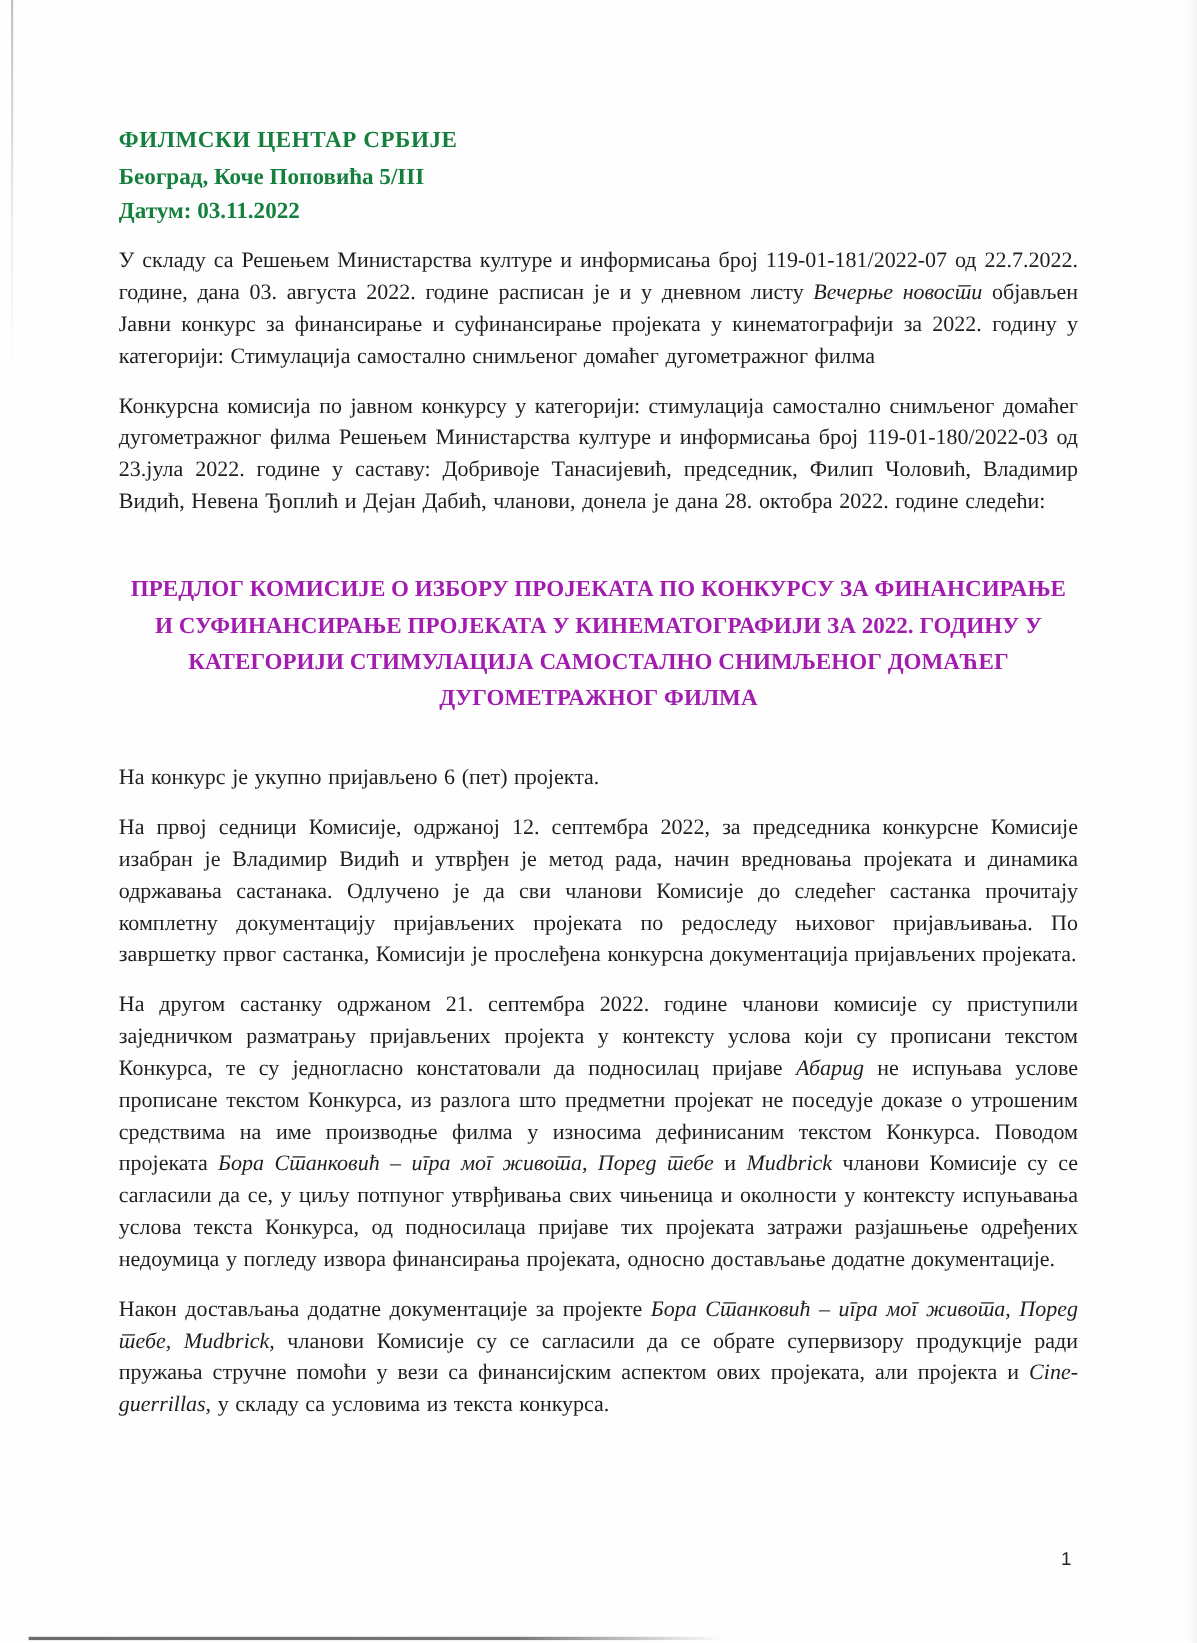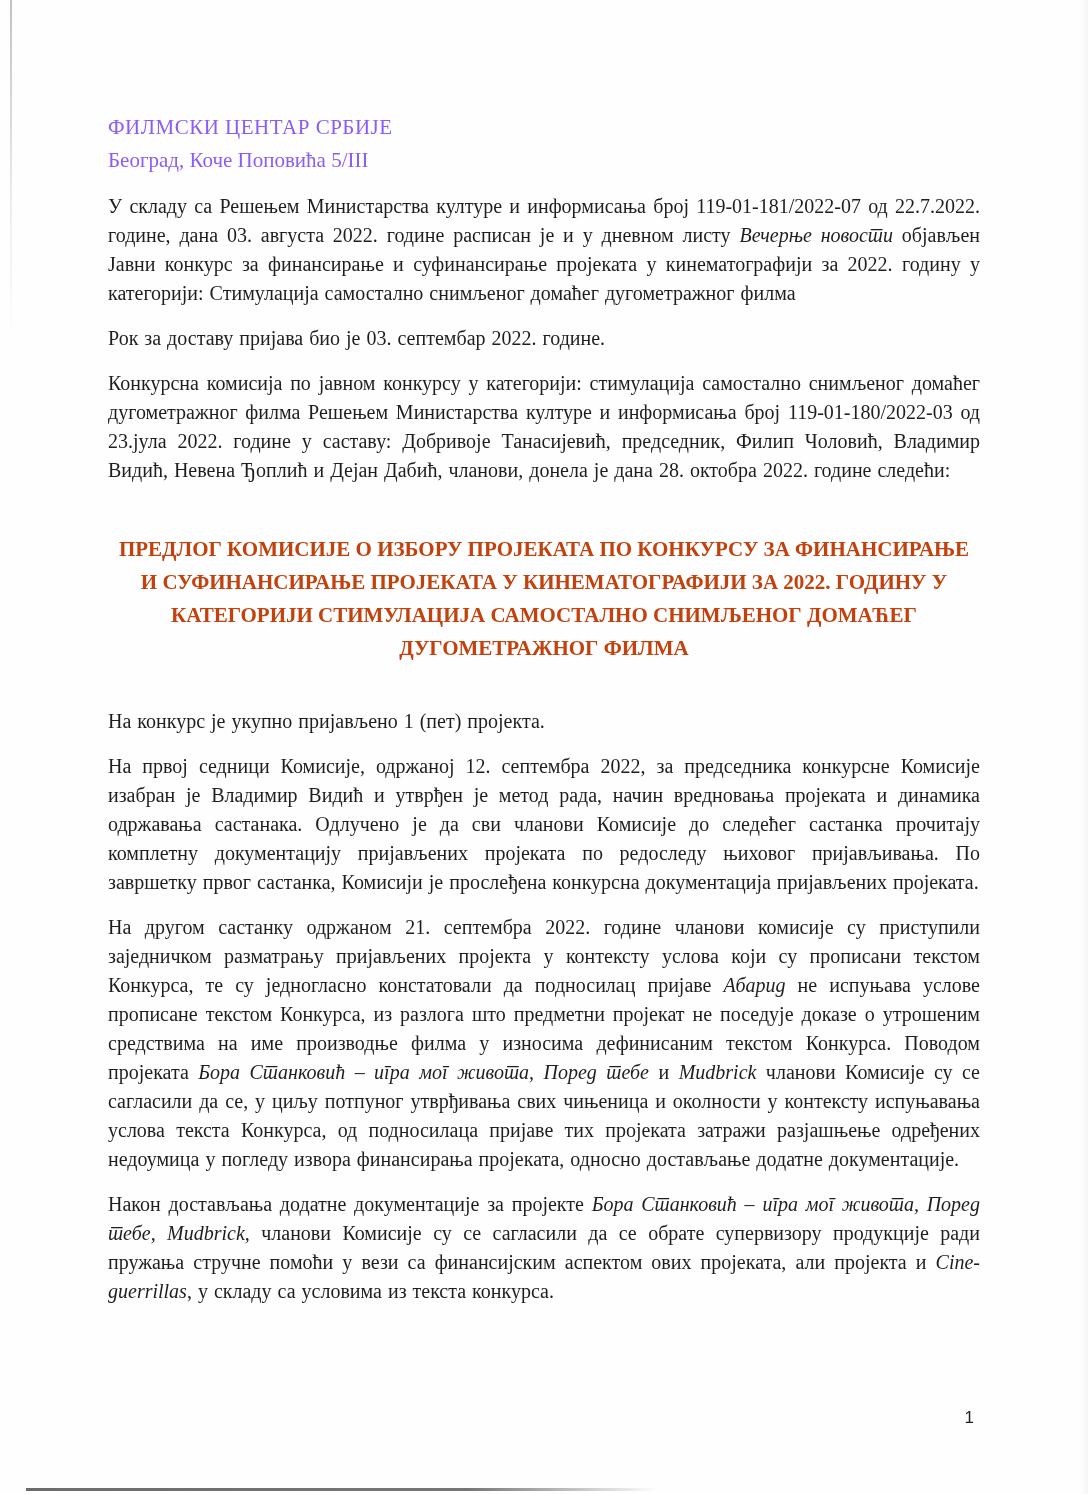--- a/index.html
+++ b/index.html
@@ -42,24 +42,24 @@
   .scan-edge-right {
     position: absolute;
     right: 0;
     top: 0;
     width: 9px;
     height: 100%;
     background: linear-gradient(to right, rgba(0,0,0,0), rgba(0,0,0,.035));
     pointer-events: none;
   }
   .letterhead {
-    font-weight: normal;
+    font-weight: bold;
     font-size: 21px;
     line-height: 31px;
-    color: #8b5cf6;
+    color: #15803d;
   }
   .letterhead .org {
     letter-spacing: .5px;
     margin-bottom: 2px;
   }
   p.body-par {
     font-size: 20px;
     line-height: 29px;
     text-align: justify;
     margin: 16px 0;
@@ -68,21 +68,21 @@
   p.single-line {
     text-align: left;
   }
   .doc-title {
     font-size: 21px;
     line-height: 33px;
     font-weight: bold;
     text-align: center;
     margin: 48px 0 42px 0;
     padding: 0 6px;
-    color: #c2410c;
+    color: #a21caf;
   }
   p.gap-before {
   }
   p.body-par em {
   }
   .page-number {
     position: absolute;
     right: 114px;
     bottom: 66px;
     font-size: 17px;
@@ -95,31 +95,31 @@
 
 <div class="page">
 
   <div class="scan-edge-left"></div>
   <div class="scan-edge-bottom"></div>
   <div class="scan-edge-right"></div>
 
   <header class="letterhead">
     <div class="org">ФИЛМСКИ ЦЕНТАР СРБИЈЕ</div>
     <div>Београд, Коче Поповића 5/III</div>
+    <div>Датум: 03.11.2022</div>
   </header>
 
   <p class="body-par"><span>У складу са Решењем Министарства културе и информисања број 119-01-181/2022-07 од 22.7.2022. године, дана 03. августа 2022. године расписан је и у дневном листу </span><em>Вечерње новости</em><span> објављен Јавни конкурс за финансирање и суфинансирање пројеката у кинематографији за 2022. годину у категорији: Стимулација самостално снимљеног домаћег дугометражног филма</span></p>
 
-  <p class="body-par single-line"><span>Рок за доставу пријава био је 03. септембар 2022. године.</span></p>
 
   <p class="body-par"><span>Конкурсна комисија по јавном конкурсу у категорији: стимулација самостално снимљеног домаћег дугометражног филма Решењем Министарства културе и информисања број 119-01-180/2022-03 од 23.јула 2022. године у саставу: Добривоје Танасијевић, председник, Филип Чоловић, Владимир Видић, Невена Ђоплић и Дејан Дабић, чланови, донела је дана 28. октобра 2022. године следећи:</span></p>
 
   <h1 class="doc-title">ПРЕДЛОГ КОМИСИЈЕ О ИЗБОРУ ПРОЈЕКАТА ПО КОНКУРСУ ЗА ФИНАНСИРАЊЕ И СУФИНАНСИРАЊЕ ПРОЈЕКАТА У КИНЕМАТОГРАФИЈИ ЗА 2022. ГОДИНУ У КАТЕГОРИЈИ СТИМУЛАЦИЈА САМОСТАЛНО СНИМЉЕНОГ ДОМАЋЕГ ДУГОМЕТРАЖНОГ ФИЛМА</h1>
 
-  <p class="body-par single-line"><span>На конкурс је укупно пријављено 1 (пет) пројекта.</span></p>
+  <p class="body-par single-line"><span>На конкурс је укупно пријављено 6 (пет) пројекта.</span></p>
 
   <p class="body-par gap-before"><span>На првој седници Комисије, одржаној 12. септембра 2022, за председника конкурсне Комисије изабран је Владимир Видић и утврђен је метод рада, начин вредновања пројеката и динамика одржавања састанака. Одлучено је да сви чланови Комисије до следећег састанка прочитају комплетну документацију пријављених пројеката по редоследу њиховог пријављивања. По завршетку првог састанка, Комисији је прослеђена конкурсна документација пријављених пројеката.</span></p>
 
   <p class="body-par"><span>На другом састанку одржаном 21. септембра 2022. године чланови комисије су приступили заједничком разматрању пријављених пројекта у контексту услова који су прописани текстом Конкурса, те су једногласно констатовали да подносилац пријаве </span><em>Абарид</em><span> не испуњава услове прописане текстом Конкурса, из разлога што предметни пројекат не поседује доказе о утрошеним средствима на име производње филма у износима дефинисаним текстом Конкурса. Поводом пројеката </span><em>Бора Станковић – игра мог живота, Поред тебе</em><span> и </span><em>Mudbrick</em><span> чланови Комисије су се сагласили да се, у циљу потпуног утврђивања свих чињеница и околности у контексту испуњавања услова текста Конкурса, од подносилаца пријаве тих пројеката затражи разјашњење одређених недоумица у погледу извора финансирања пројеката, односно достављање додатне документације.</span></p>
 
   <p class="body-par"><span>Након достављања додатне документације за пројекте </span><em>Бора Станковић – игра мог живота, Поред тебе, Mudbrick,</em><span> чланови Комисије су се сагласили да се обрате супервизору продукције ради пружања стручне помоћи у вези са финансијским аспектом ових пројеката, али пројекта и </span><em>Cine-guerrillas</em><span>, у складу са условима из текста конкурса.</span></p>
 
   <div class="page-number">1</div>
 
 </div>

